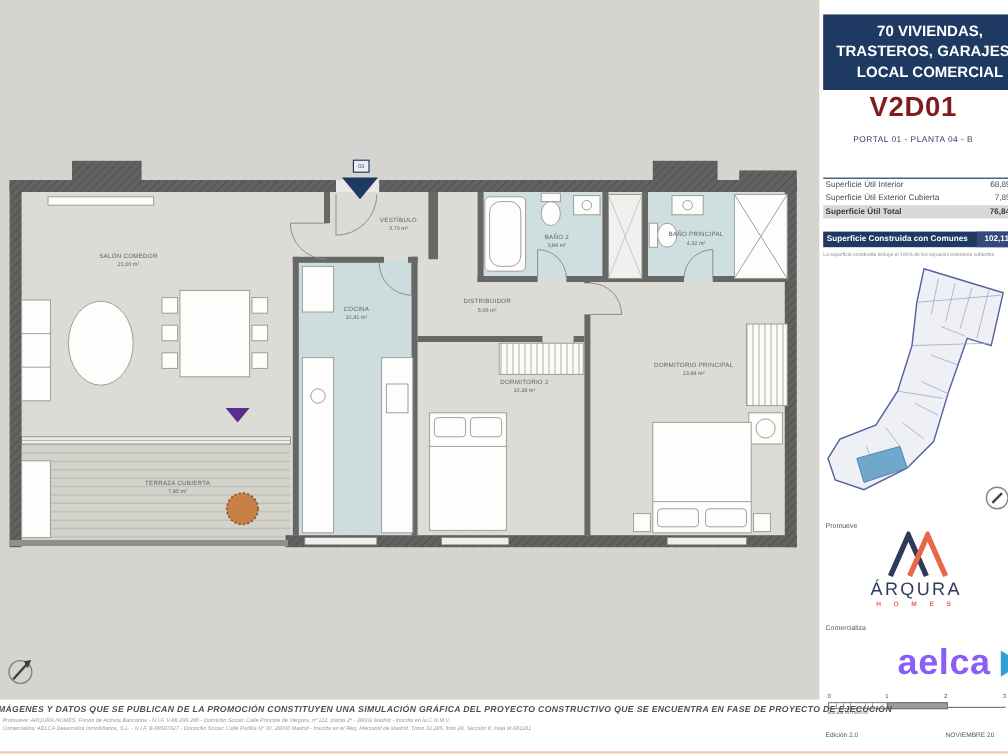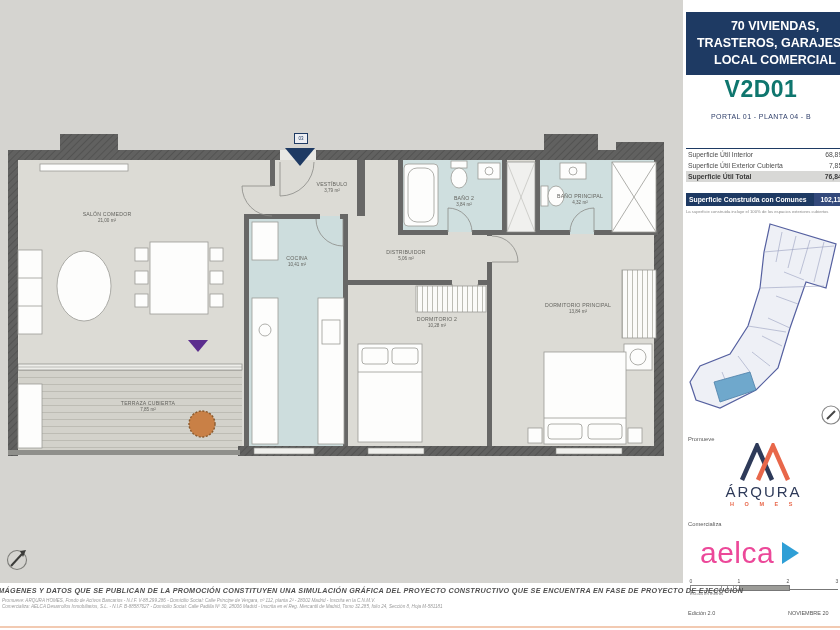--- a/index.html
+++ b/index.html
@@ -25,21 +25,21 @@
   }
   
   #panel{left:683px;top:0;width:157px;height:583px;background:#ffffff;}
   #title-box{
     left:686px;top:12px;width:170px;padding:6px 4px;
     background:#1e3a63;color:#fff;text-align:center;
     font-weight:bold;font-size:12.5px;line-height:1.35;
   }
   #unit-code{
     left:686px;top:76px;width:150px;text-align:center;
-    color:#0f766e;font-size:23px;font-weight:bold;letter-spacing:.5px;
+    color:#7f1d1d;font-size:23px;font-weight:bold;letter-spacing:.5px;
   }
   #portal-line{
     left:686px;top:113px;width:150px;text-align:center;
     color:#31406b;font-size:7px;letter-spacing:.4px;
   }
   #surface-table{
     left:686px;top:148px;width:168px;border-top:1px solid #1e3a63;
     font-size:6.8px;color:#4d4d4d;
   }
   .srow{display:flex;justify-content:space-between;padding:2.4px 2px 1.6px 2px;}
@@ -54,21 +54,21 @@
     left:686px;top:209px;width:168px;font-size:4.2px;color:#8a8a8a;
   }
   .tinylabel{font-size:5.8px;color:#5a5a5a;}
   
   #arqura-name{left:686px;top:483px;width:155px;text-align:center;
     color:#2e3a59;font-size:15px;font-weight:normal;letter-spacing:2px;}
   #arqura-sub{left:686px;top:501px;width:155px;text-align:center;
     color:#e8674a;font-size:5.5px;font-weight:bold;letter-spacing:4.5px;}
   
   #aelca{left:700px;top:536px;display:flex;align-items:center;gap:8px;}
-  #aelca .aelca-word{color:#ec4899;font-size:30px;font-weight:400;letter-spacing:.5px;}
+  #aelca .aelca-word{color:#8b5cf6;font-size:30px;font-weight:700;letter-spacing:.5px;margin-left:48px;}
   #aelca .aelca-tri{width:0;height:0;border-left:17px solid #2f9fd6;
     border-top:11px solid transparent;border-bottom:11px solid transparent;}
   
   #scalebar{left:690px;top:578px;width:148px;height:18px;font-size:5px;color:#555;}
   #scalebar .ticknum{position:absolute;top:0;transform:translateX(-50%);}
   #scalebar .bar{position:absolute;top:7px;left:0;width:148px;height:4px;border-bottom:.8px solid #777;}
   #scalebar .seg-ruler{position:absolute;top:7px;left:0;width:49px;height:4px;
     border:.6px solid #888;
     background:repeating-linear-gradient(90deg,#fff 0 5.5px,#999 5.5px 6.1px);}
   #scalebar .seg-fill{position:absolute;top:7px;left:49px;width:49px;height:4px;background:#9c9c98;border:.6px solid #777;}

